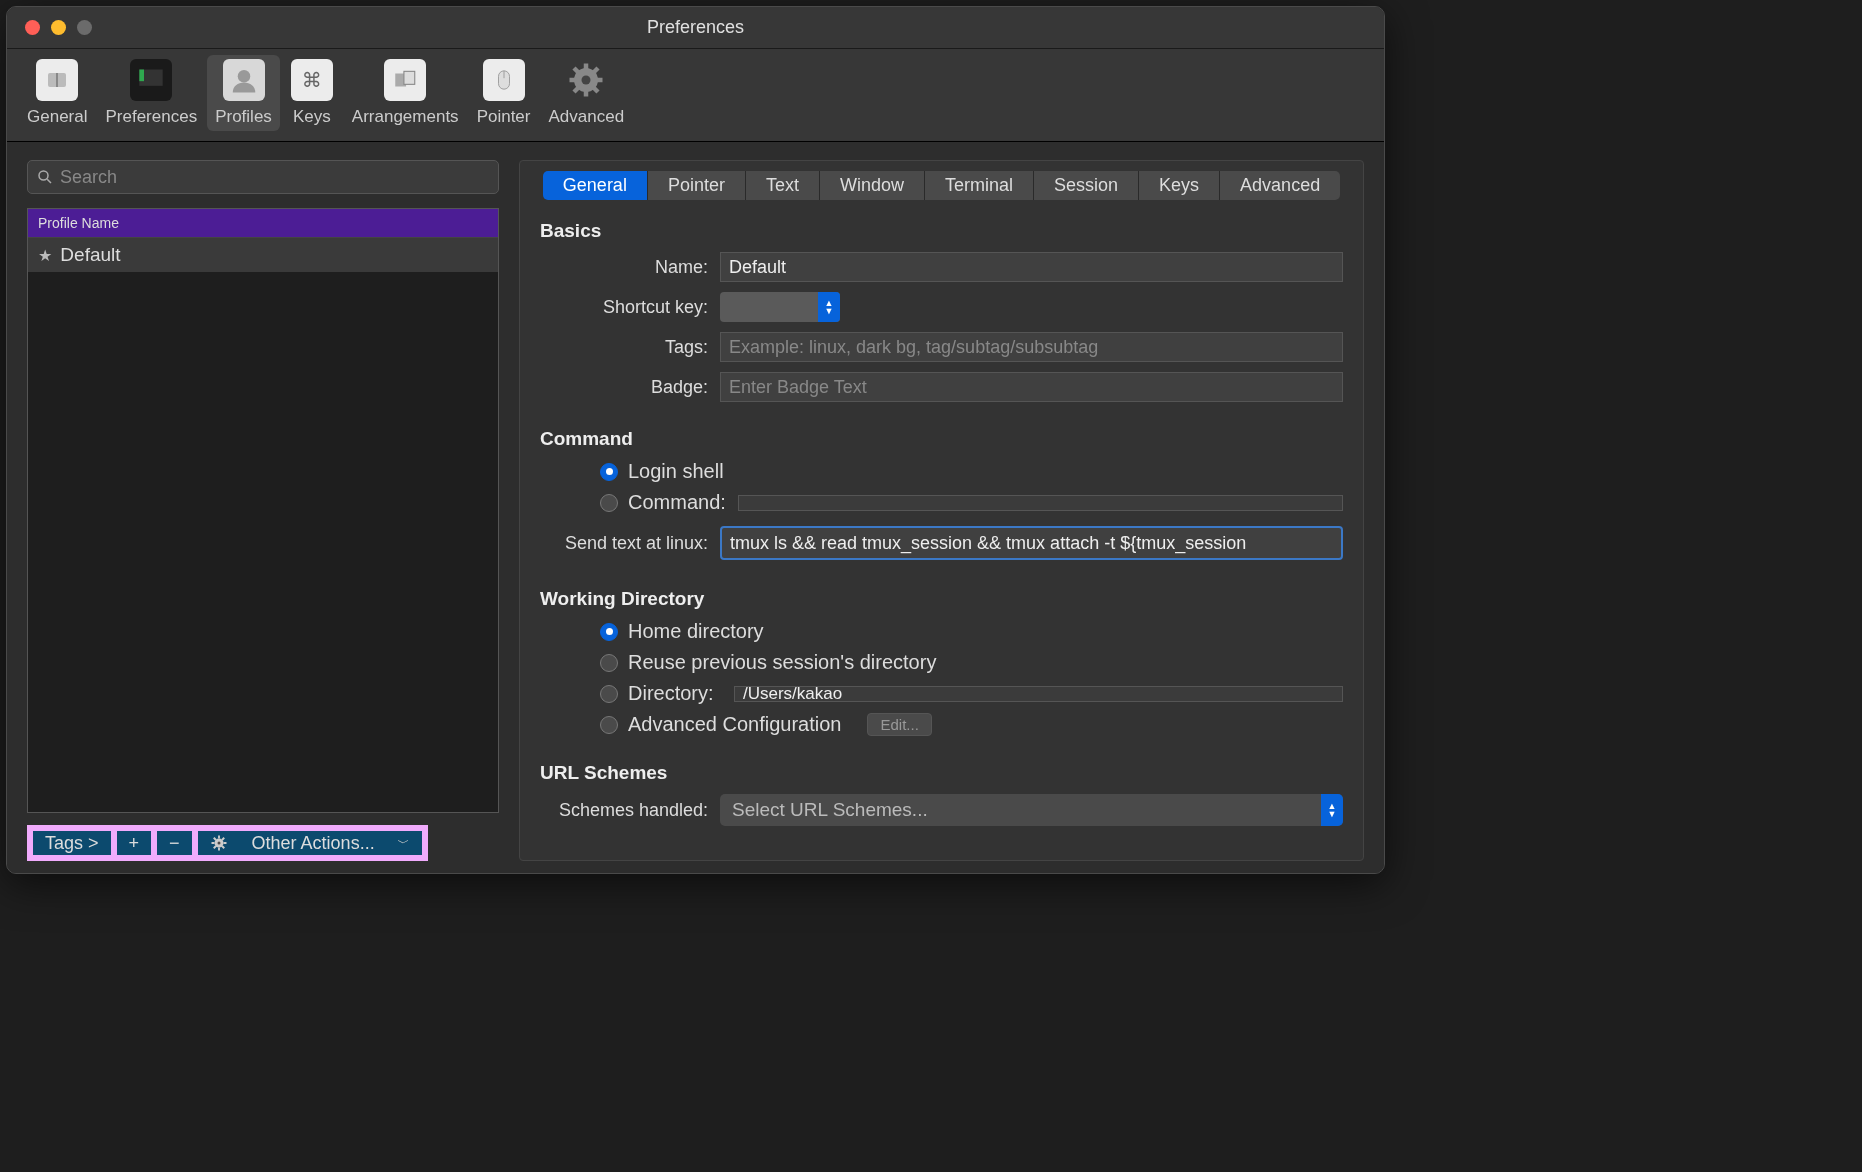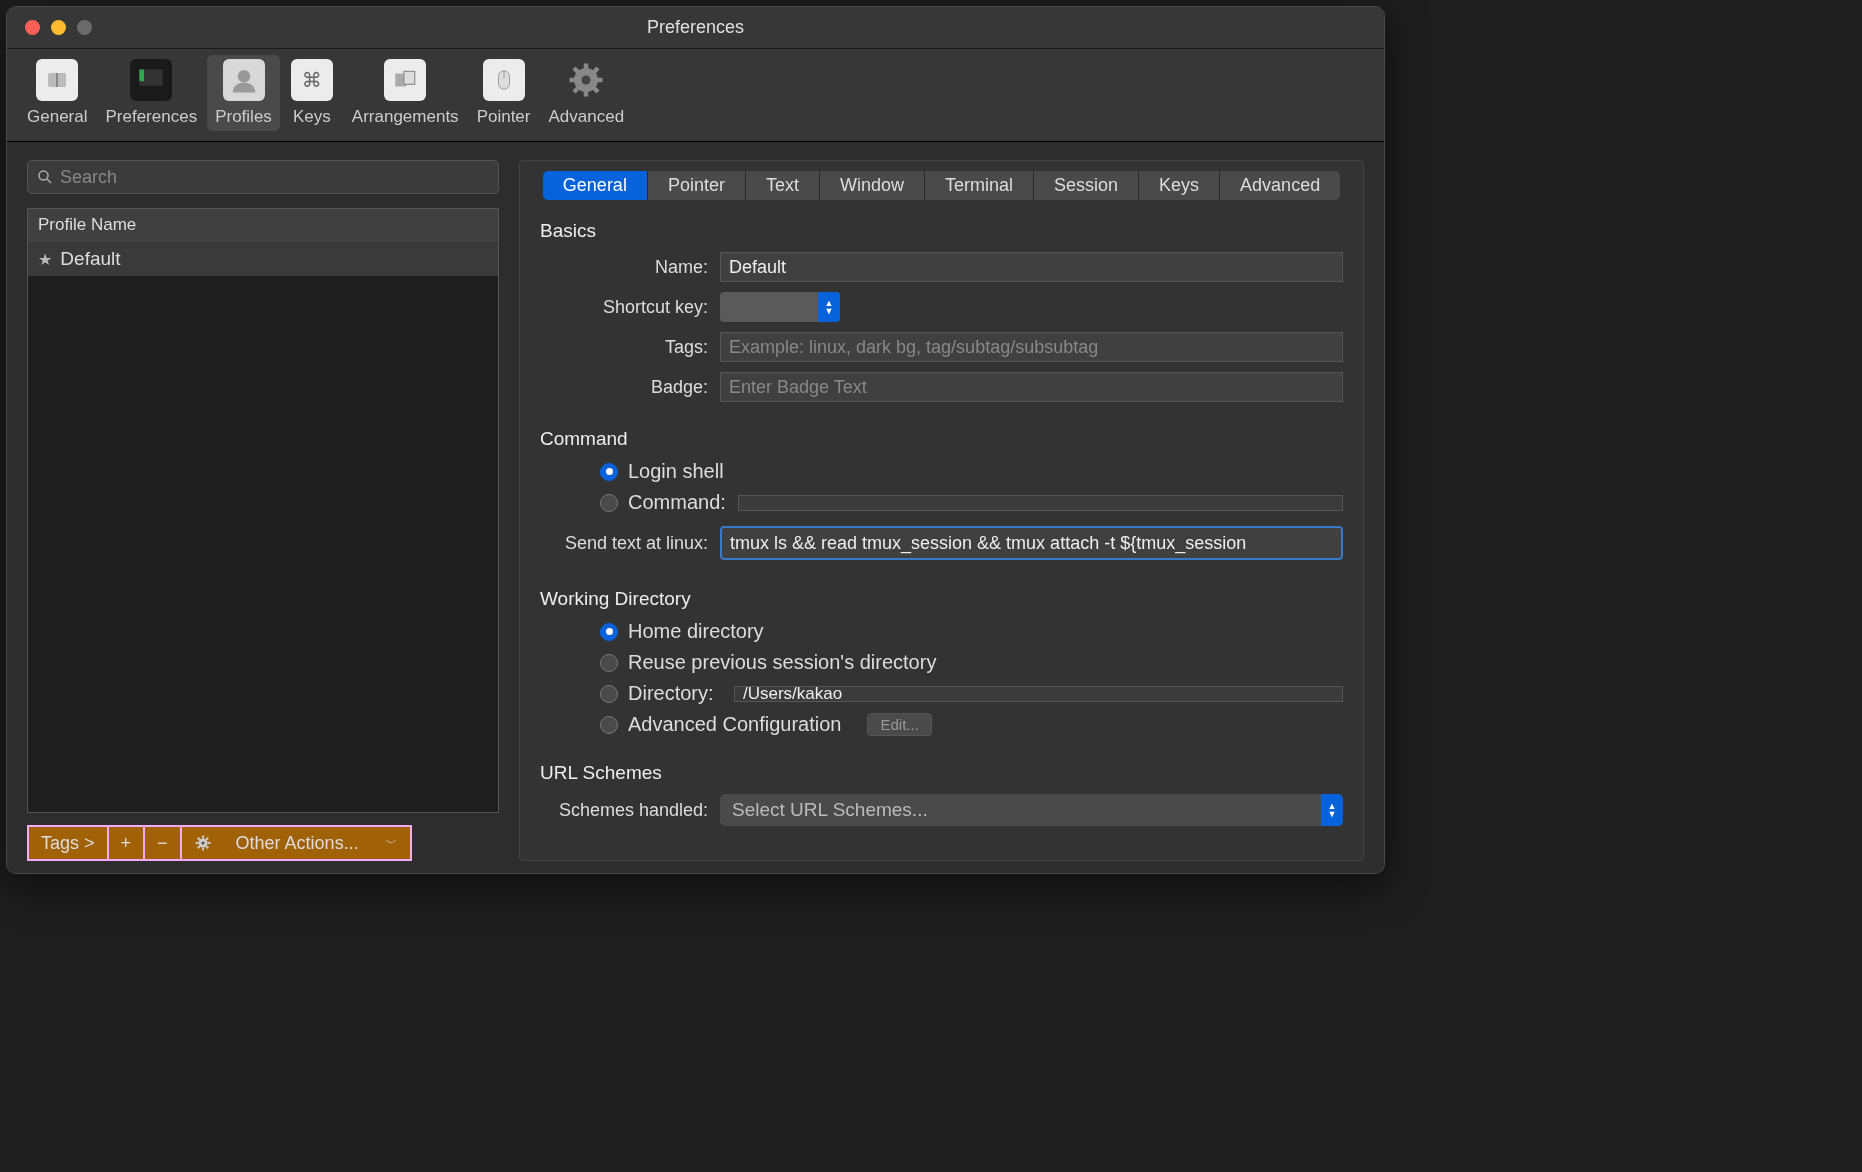--- a/index.html
+++ b/index.html
@@ -111,42 +111,42 @@
     color:#ddd; font-size:18px;
   }
   .search-input::placeholder { color:#888; }
   .profile-list {
     flex:1;
     border: 1px solid #555;
     background: #1e1e1e;
     display:flex; flex-direction:column;
   }
   .profile-header {
-    background:#404040;
+    background:#4c1d95;
     padding:6px 10px;
-    font-size:17px;
+    font-size:14px;
     color:#ddd;
     border-bottom:1px solid #444;
   }
   .profile-row {
     background:#3a3a3a;
     padding:6px 10px;
     display:flex; align-items:center; gap:8px;
     color:#ddd;
     cursor:pointer;
   }
   .star { color:#bbb; font-size:16px; }
   .sidebar-footer {
     display:flex;
     margin-top:12px;
     height:36px;
   }
   .sf-btn {
-    background:#a16207;
-    border:2px solid #f0abfc;
+    background:#0c4a6e;
+    border:6px solid #f0abfc;
     display:flex; align-items:center; justify-content:center;
     color:#ddd; font-size:18px;
     padding:0 12px;
     cursor:pointer;
   }
   .sf-btn + .sf-btn { border-left:none; }
   .sf-actions {
     display:flex; align-items:center; gap:8px;
     padding:0 12px;
     flex:0 0 auto;
@@ -178,21 +178,21 @@
     cursor:pointer;
     border-right:1px solid #2a2a2a;
   }
   .subtab:first-child { border-top-left-radius:5px; border-bottom-left-radius:5px; }
   .subtab:last-child  { border-top-right-radius:5px; border-bottom-right-radius:5px; border-right:none;}
   .subtab.active { background:#0763db; color:#fff; }
 
   .section-title {
     font-size:19px;
     color:#eee;
-    font-weight:400;
+    font-weight:700;
     margin: 6px 0 10px 0;
   }
   .form-row {
     display:flex;
     align-items:center;
     margin-bottom:10px;
   }
   .form-label {
     width:180px;
     text-align:right;

